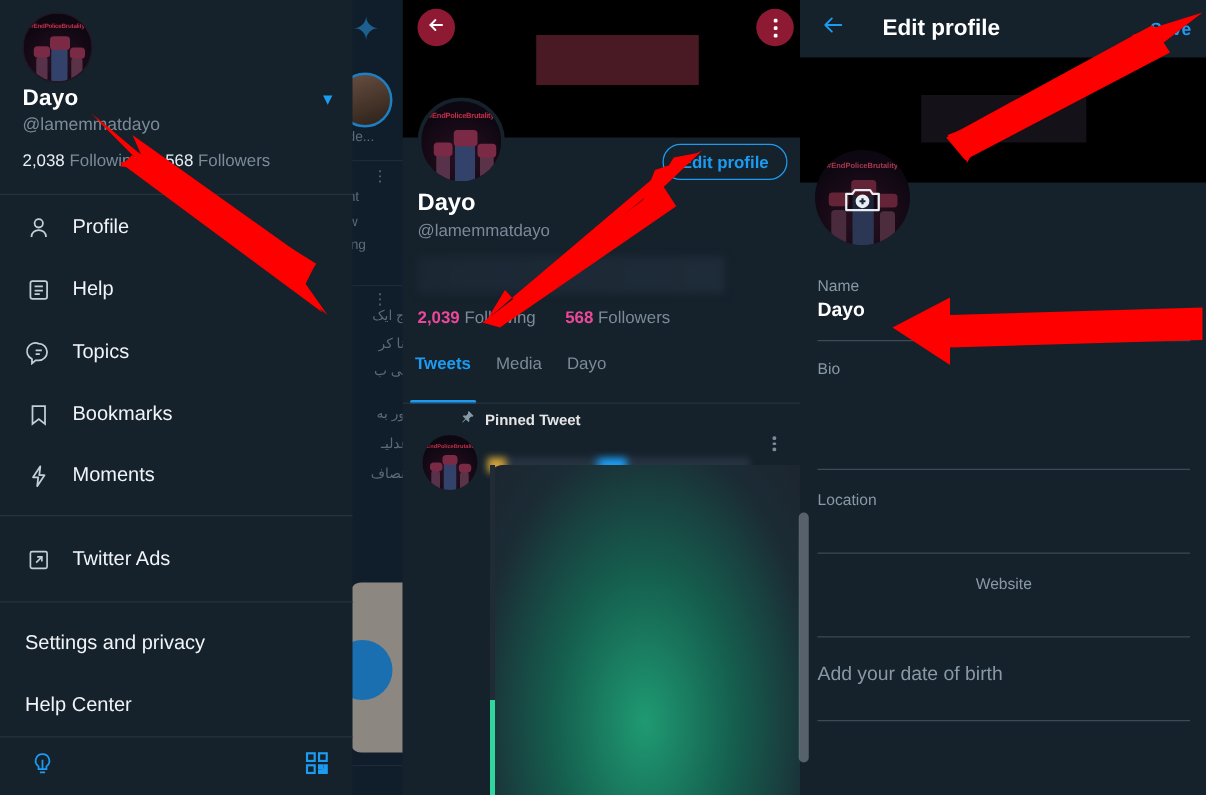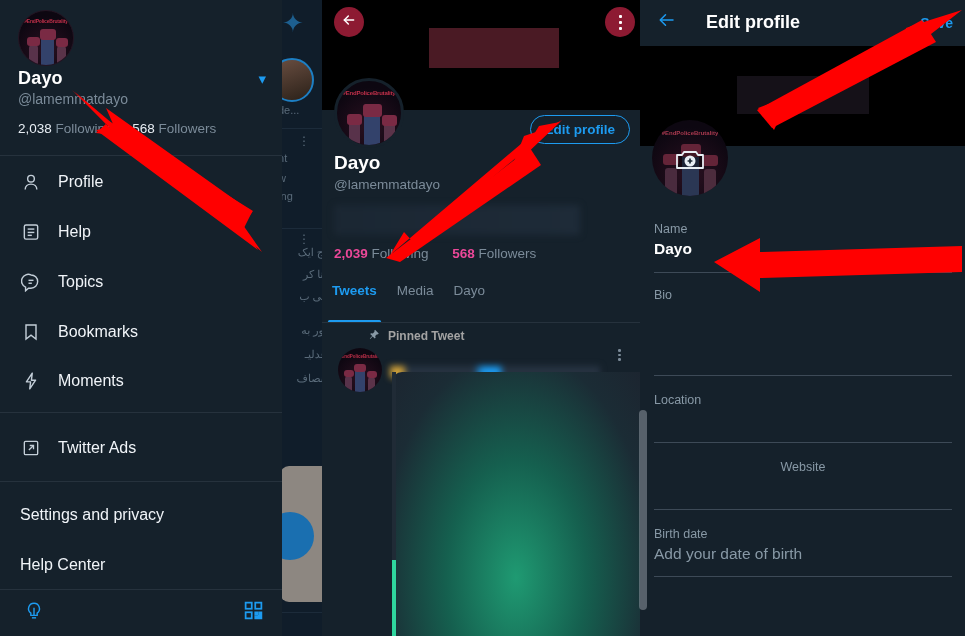--- a/index.html
+++ b/index.html
@@ -109,21 +109,21 @@
   .pf-counts b { color: #ec4899; font-weight: bold; }
   .pf-counts .gap { display: inline-block; width: 16px; }
 
   .pf-tabs { position: absolute; left: 0; top: 283px; width: 318px; height: 32px; display: flex; }
   .pf-tab { flex: 0 0 auto; font-size: 13.5px; color: #7b8b99; padding: 0 10px; position: relative; }
   .pf-tab.active { color: #1d9bf0; font-weight: bold; }
   .pf-tab.active::after { content: ""; position: absolute; left: 6px; right: 6px; bottom: -8px; height: 3px; background: #1d9bf0; border-radius: 2px; }
   .pf-tabs-div { position: absolute; left: 0; top: 322px; width: 318px; height: 1px; background: #26323d; }
 
   .pf-pin { position: absolute; left: 46px; top: 327px; display: flex; align-items: center; gap: 8px; }
-  .pf-pin .lbl { font-size: 12px; color: #a3a3a3; font-weight: bold; }
+  .pf-pin .lbl { font-size: 12px; color: #e5e5e5; font-weight: bold; }
   .pf-tw-avatar { position: absolute; left: 16px; top: 348px; width: 44px; height: 44px; border-radius: 50%;
     background: radial-gradient(circle at 50% 70%, #2a1020 0%, #0d0711 70%); overflow: hidden; }
   .pf-tw-avatar .tagline { position: absolute; top: 6px; left: 0; width: 100%; text-align: center; font-size: 4.5px; color: #c0304a; font-weight: bold; }
   .pf-tw-head { position: absolute; left: 68px; top: 350px; font-size: 13px; color: #7b8b99; white-space: nowrap; }
   .pf-tw-head b { color: #e8eef4; font-weight: bold; }
   .pf-tw-dots { position: absolute; left: 296px; top: 349px; color: #7b8b99; display: flex; flex-direction: column; gap: 2px; }
   .pf-tw-dots i { width: 2.5px; height: 2.5px; background: #7b8b99; border-radius: 50%; display: block; }
   .pf-tw-blurtxt { position: absolute; left: 68px; top: 366px; width: 210px; height: 12px; filter: blur(3px);
     background: linear-gradient(90deg,#d1a23a 0%,#d1a23a 6%,#273341 8%,#273341 40%,#1d9bf0 44%,#1d9bf0 52%,#273341 54%,#273341 100%); }
   .pf-tw-img {
@@ -444,21 +444,20 @@
     </div>
     <div class="ed-underline" style="top:442px;"></div>
 
     <div class="ed-field" style="top:460px;text-align:center;">
       <div class="ed-label">Website</div>
       <div class="ed-value"></div>
     </div>
     <div class="ed-underline" style="top:509px;"></div>
 
     <div class="ed-field" style="top:527px;">
-      <div class="ed-label">Birth date</div>
       <div class="ed-value placeholder">Add your date of birth</div>
     </div>
     <div class="ed-underline" style="top:576px;"></div>
   </div>
 
   <div class="ed-scroll"></div>
 
   <svg class="arrow" style="left:0; top:0;" width="965" height="636">
 
     <polygon points="75,92 110,128 96,130 258,250 244,228 252,212 106,108 113,124" fill="#ff0000"></polygon>

